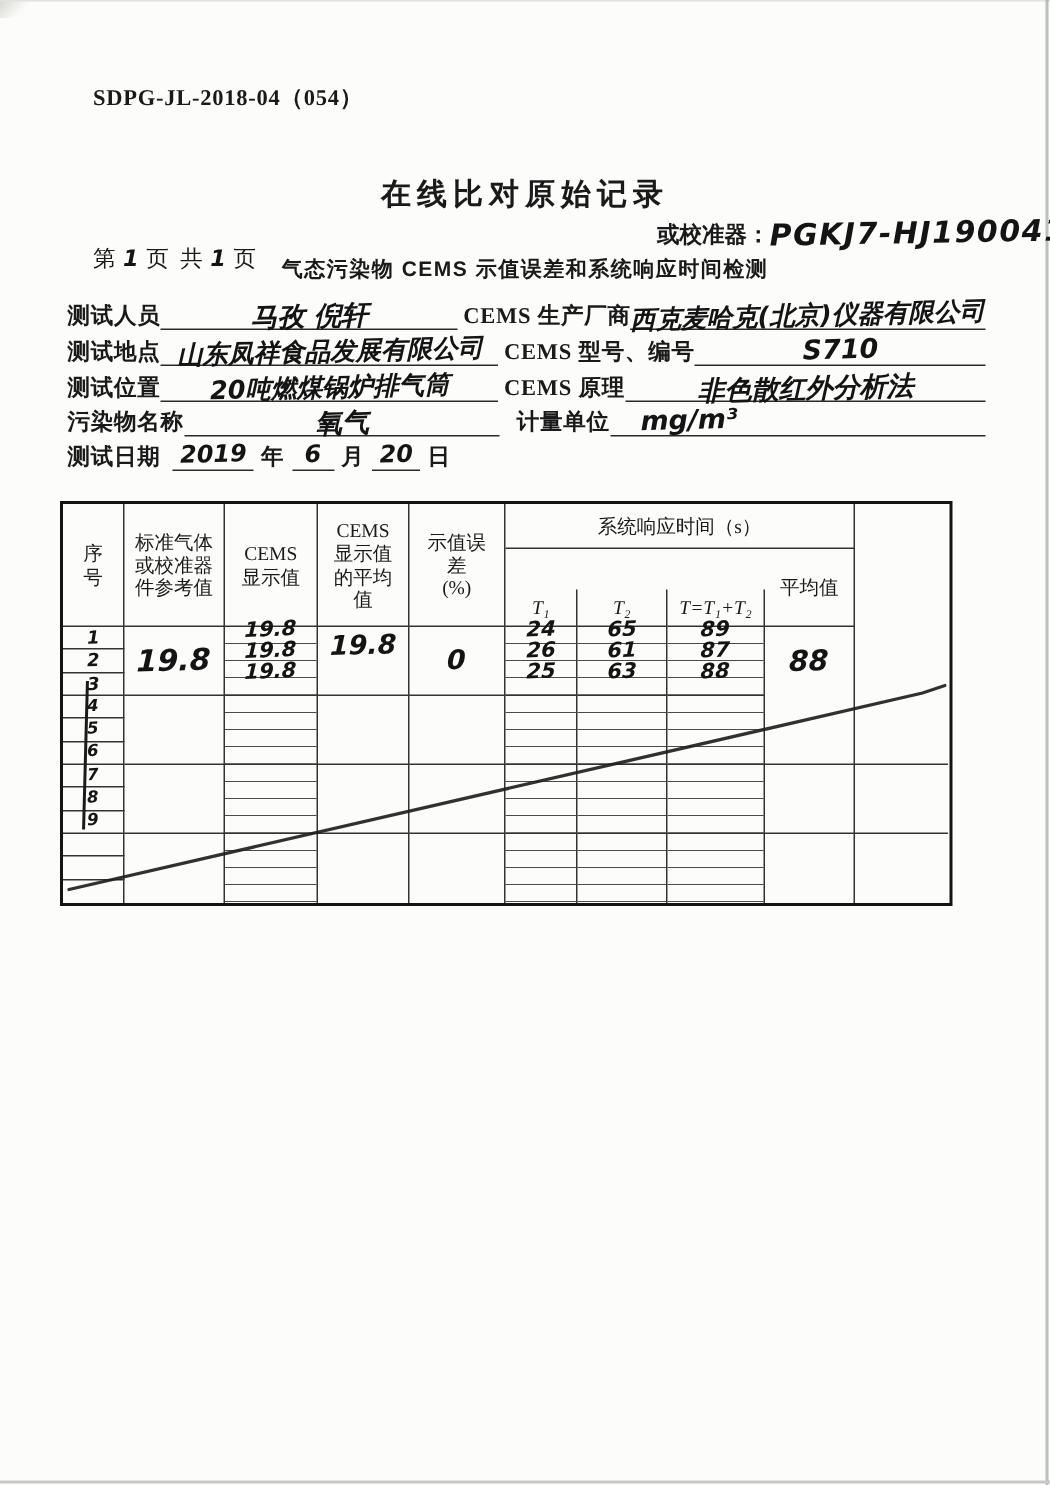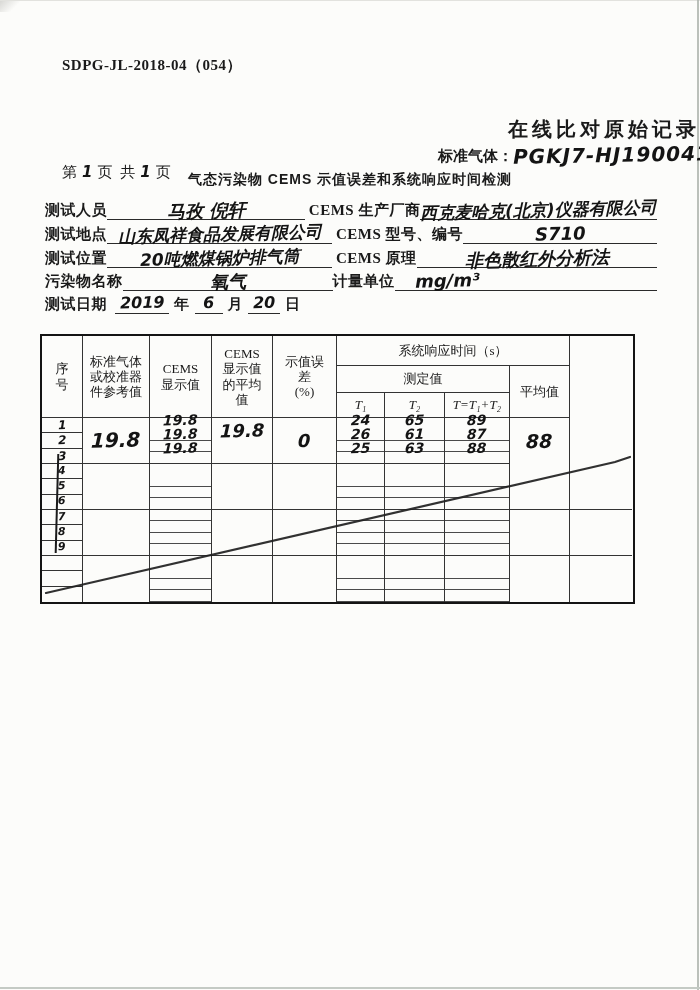--- a/index.html
+++ b/index.html
@@ -8,21 +8,21 @@
     position:relative;width:700px;height:990px;margin:0 auto;
     background:#fcfcfa;overflow:hidden;color:#1a1a1a;
     font-family:"Liberation Serif","DejaVu Serif",serif;
   }
   .abs{position:absolute;}
   .center{left:0;width:700px;text-align:center;}
   
   .doc-code{top:56px;left:62px;font-size:15px;font-weight:bold;letter-spacing:.5px;}
   .company{top:90px;font-size:17px;font-weight:bold;letter-spacing:2px;}
   .doc-title{top:116px;font-size:20px;font-weight:bold;letter-spacing:4px;
-    font-family:"Liberation Sans","DejaVu Sans",sans-serif;text-align:right;}
+    font-family:"Liberation Sans","DejaVu Sans",sans-serif;}
   .page-line{top:163px;left:62px;font-size:15px;letter-spacing:2px;}
   .project{top:142px;left:438px;font-size:15px;font-weight:bold;white-space:nowrap;}
   .subtitle{top:171px;font-size:14px;font-weight:bold;letter-spacing:1px;
     font-family:"Liberation Sans","DejaVu Sans",sans-serif;}
   
   .hw{
     font-family:"DejaVu Sans",sans-serif;color:#141414;font-style:italic;
     display:inline-block;transform:rotate(-1.5deg) skewX(-3deg);white-space:nowrap;
   }
   .project .hw{font-size:20px;font-weight:bold;letter-spacing:1px;transform:rotate(-1deg) translateY(1px);}
@@ -75,21 +75,21 @@
   <div class="abs edge-b"></div>
 
   <div class="abs doc-code">SDPG-JL-2018-04（054）</div>
   <div class="abs center doc-title">在线比对原始记录</div>
 
   <div class="abs page-line">
     <span>第</span><span class="hw">1</span><span>页 共</span><span class="hw">1</span><span>页</span>
   </div>
 
   <div class="abs project">
-    <span>标准气体：</span><span class="hw">PGKJ7-HJ190041</span>
+    <span>或校准器：</span><span class="hw">PGKJ7-HJ190041</span>
   </div>
 
   <div class="abs center subtitle">气态污染物 CEMS 示值误差和系统响应时间检测</div>
 
   <div class="fr" style="top:196px">
     <span class="fl">测试人员</span>
     <span class="fv" style="width:225px"><span class="hw">马孜 倪轩</span></span>
     <span class="fl" style="margin-left:4px">CEMS 生产厂商</span>
     <span class="fv v-grow"><span class="hw" style="font-size:17px">西克麦哈克(北京)仪器有限公司</span></span>
   </div>
@@ -104,21 +104,21 @@
   <div class="fr" style="top:244px">
     <span class="fl">测试位置</span>
     <span class="fv" style="width:225px"><span class="hw" style="font-size:17px">20吨燃煤锅炉排气筒</span></span>
     <span class="fl" style="margin-left:4px">CEMS 原理</span>
     <span class="fv v-grow"><span class="hw">非色散红外分析法</span></span>
   </div>
 
   <div class="fr" style="top:267px">
     <span class="fl">污染物名称</span>
     <span class="fv" style="width:210px"><span class="hw">氧气</span></span>
-    <span class="fl" style="margin-left:0">计量单位</span>
+    <span class="fl" style="margin-left:12px">计量单位</span>
     <span class="fv v-grow" style="text-align:left"><span class="hw" style="margin-left:20px">mg/m³</span></span>
   </div>
 
   <div class="fr" style="top:290px">
     <span class="fl">测试日期</span>
     <span class="fv" style="width:54px;margin-left:8px"><span class="hw" style="font-size:16px">2019</span></span>
     <span class="fl" style="margin-left:5px">年</span>
     <span class="fv" style="width:28px;margin-left:5px"><span class="hw" style="font-size:16px">6</span></span>
     <span class="fl" style="margin-left:5px">月</span>
     <span class="fv" style="width:32px;margin-left:5px"><span class="hw" style="font-size:16px">20</span></span>
@@ -145,21 +145,20 @@
       <span>显示值</span>
       <span>的平均</span>
       <span>值</span>
     </div>
     <div class="c" style="grid-column:5;grid-row:1/4">
       <span>示值误</span>
       <span>差</span>
       <span>(%)</span>
     </div>
     <div class="c" style="grid-column:6/10;grid-row:1">系统响应时间（s）</div>
-    <div class="c" style="grid-column:6/9;grid-row:2">测定值</div>
     <div class="c" style="grid-column:9;grid-row:2/4">平均值</div>
     <div class="c tvar" style="grid-column:6;grid-row:3">T₁</div>
     <div class="c tvar" style="grid-column:7;grid-row:3">T₂</div>
     <div class="c tvar" style="grid-column:8;grid-row:3">T=T₁+T₂</div>
 
     <div class="c seq" style="grid-column:1;grid-row:4">
         <span class="hw">1</span>
       </div>
     <div class="c seq" style="grid-column:1;grid-row:5">
         <span class="hw">2</span>

